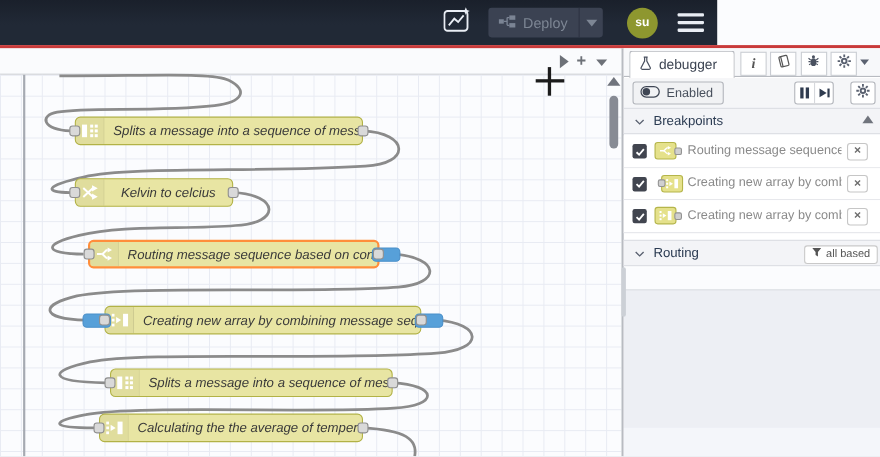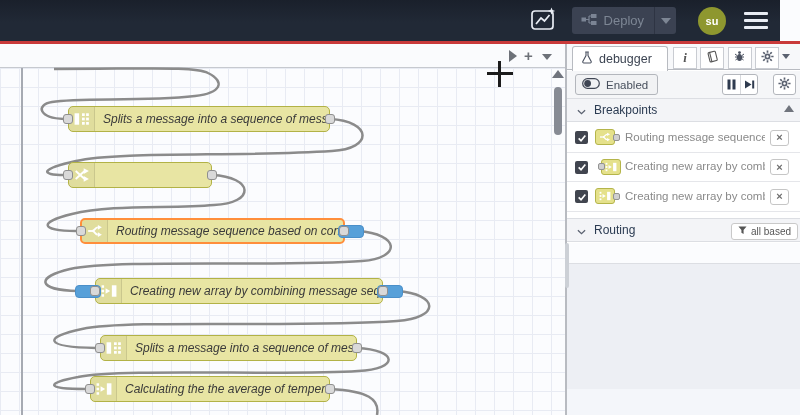--- a/index.html
+++ b/index.html
@@ -1,21 +1,21 @@
 <!DOCTYPE html>
 <html><head>
 <meta charset="utf-8">
 <style>
   html,body{margin:0;padding:0;background:#dde0e6;}
   *{box-sizing:border-box;font-family:"Liberation Sans",sans-serif;}
   #app{position:relative;width:800px;height:415px;overflow:hidden;background:#fbfcfe;
        --node-fill:#e8e5a3;--node-border:#b2b246;--sel:#ff8e3b;--blue:#57a0d9;}
   .abs{position:absolute;}
   
-  #header{left:0;top:0;width:780px;height:41px;background:linear-gradient(180deg,#1a202b 0%,#232b3a 55%);display:flex;align-items:center;justify-content:flex-end;gap:14px;padding-right:12px;}
+  #header{left:0;top:0;width:652px;height:41px;background:linear-gradient(180deg,#1a202b 0%,#232b3a 55%);display:flex;align-items:center;justify-content:flex-end;gap:14px;padding-right:12px;}
   #export-btn{width:28px;height:26px;display:flex;align-items:center;justify-content:center;cursor:pointer;}
   #deploy-btn{display:flex;align-items:center;height:27px;background:#3b4252;border-radius:3px;color:#7d8694;font-size:13px;cursor:pointer;margin-right:8px;}
   #deploy-main{display:flex;align-items:center;gap:7px;padding:0 10px 0 9px;}
   #deploy-caret{width:22px;height:27px;display:flex;align-items:center;justify-content:center;border-left:1px solid #2e3443;}
   .caret-down{width:0;height:0;border-left:5px solid transparent;border-right:5px solid transparent;border-top:6px solid #7d8694;}
   #avatar{width:28px;height:28px;border-radius:50%;background:#8e972f;color:#fff;font-size:11px;font-weight:bold;display:flex;align-items:center;justify-content:center;cursor:pointer;}
   #hamburger{width:24px;height:17px;display:flex;flex-direction:column;justify-content:space-between;cursor:pointer;margin-left:4px;}
   #hamburger div{height:3px;background:#e9edf4;border-radius:1px;}
   #red-bar{left:0;top:41px;width:800px;height:3px;background:#c93a3a;}
   
@@ -155,20 +155,21 @@
         <div class="nicon">
           <svg width="16" height="14" viewBox="0 0 14 12">
             <g stroke="#fff" stroke-width="1.6" fill="none">
               <path d="M1.5,2.5 L9,9.3"></path>
               <path d="M1.5,9.5 L9,2.7"></path>
             </g>
             <path d="M8.5,6.8 L13,9.4 L8.5,11.8 Z" fill="#fff"></path>
             <path d="M8.5,0.2 L13,2.6 L8.5,5.2 Z" fill="#fff"></path>
           </svg>
         </div>
+        <div class="nlabel">Kelvin to celcius</div>
       </div>
       <div class="fnode selected" style="left: 80px; top: 218px; width: 265px;">
         <div class="bpblock br"></div>
         <div class="port pl"></div>
         <div class="port pr"></div>
         <div class="nicon">
           <svg width="16" height="14" viewBox="0 0 14 12">
             <g fill="none" stroke="#fff" stroke-width="1.6">
               <path d="M1,6 H4.5"></path>
               <path d="M4.5,6 C7,6 7,2.8 9.5,2.8"></path>

